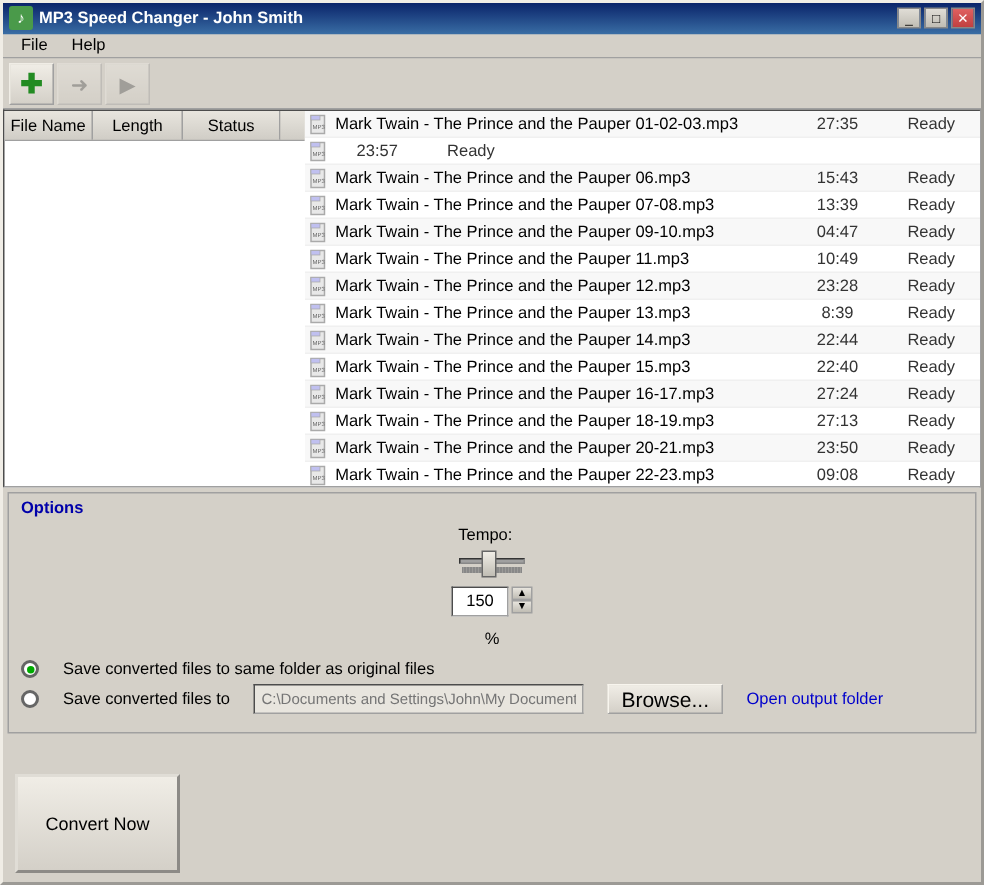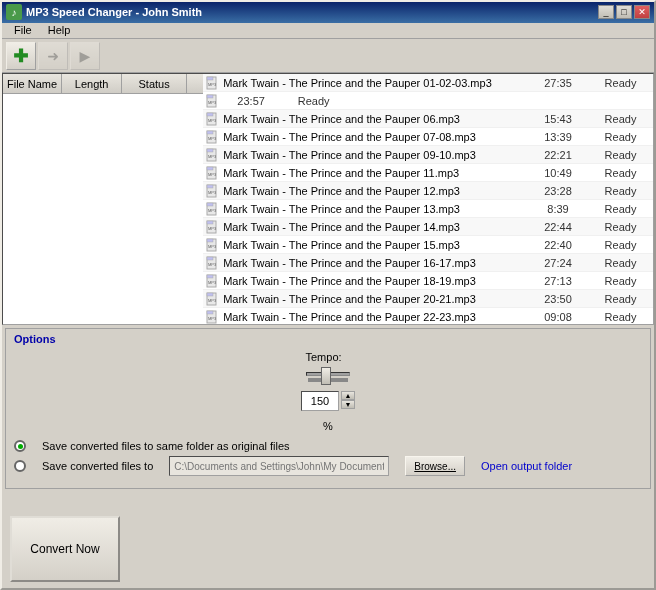--- a/index.html
+++ b/index.html
@@ -334,23 +334,22 @@
       padding: 0 4px;
       color: #555;
     }
     .browse-btn {
       height: 20px;
       padding: 0 8px;
       background: linear-gradient(to bottom, #f0ede6, #d4d0c8);
       border: 1px solid #a0a0a0;
       border-top-color: #f8f5ee;
       border-left-color: #f8f5ee;
-      font-size: 10px;
-      cursor: pointer;
-      text-decoration: underline;
+      font-size: 14px;
+      cursor: pointer;
     }
     .open-folder-link {
       font-size: 11px;
       color: #0000cc;
       cursor: pointer;
       text-decoration: none;
     }
 
     
     .convert-section {
@@ -463,21 +462,21 @@
         </div>
         <div class="file-row">
           <div class="file-icon">
             <svg width="14" height="14" viewBox="0 0 14 14">
               <rect x="2" y="1" width="9" height="12" fill="#e8e8e8" stroke="#aaa" stroke-width="1"></rect>
               <rect x="2" y="1" width="6" height="3" fill="#c0c0f0" stroke="#aaa" stroke-width="0.5"></rect>
               <text x="3" y="10" font-size="4" fill="#666">MP3</text>
             </svg>
           </div>
           <div class="file-name-cell">Mark Twain - The Prince and the Pauper 09-10.mp3</div>
-          <div class="file-length-cell">22:21</div>
+          <div class="file-length-cell">04:47</div>
           <div class="file-status-cell">Ready</div>
         </div>
         <div class="file-row">
           <div class="file-icon">
             <svg width="14" height="14" viewBox="0 0 14 14">
               <rect x="2" y="1" width="9" height="12" fill="#e8e8e8" stroke="#aaa" stroke-width="1"></rect>
               <rect x="2" y="1" width="6" height="3" fill="#c0c0f0" stroke="#aaa" stroke-width="0.5"></rect>
               <text x="3" y="10" font-size="4" fill="#666">MP3</text>
             </svg>
           </div>

